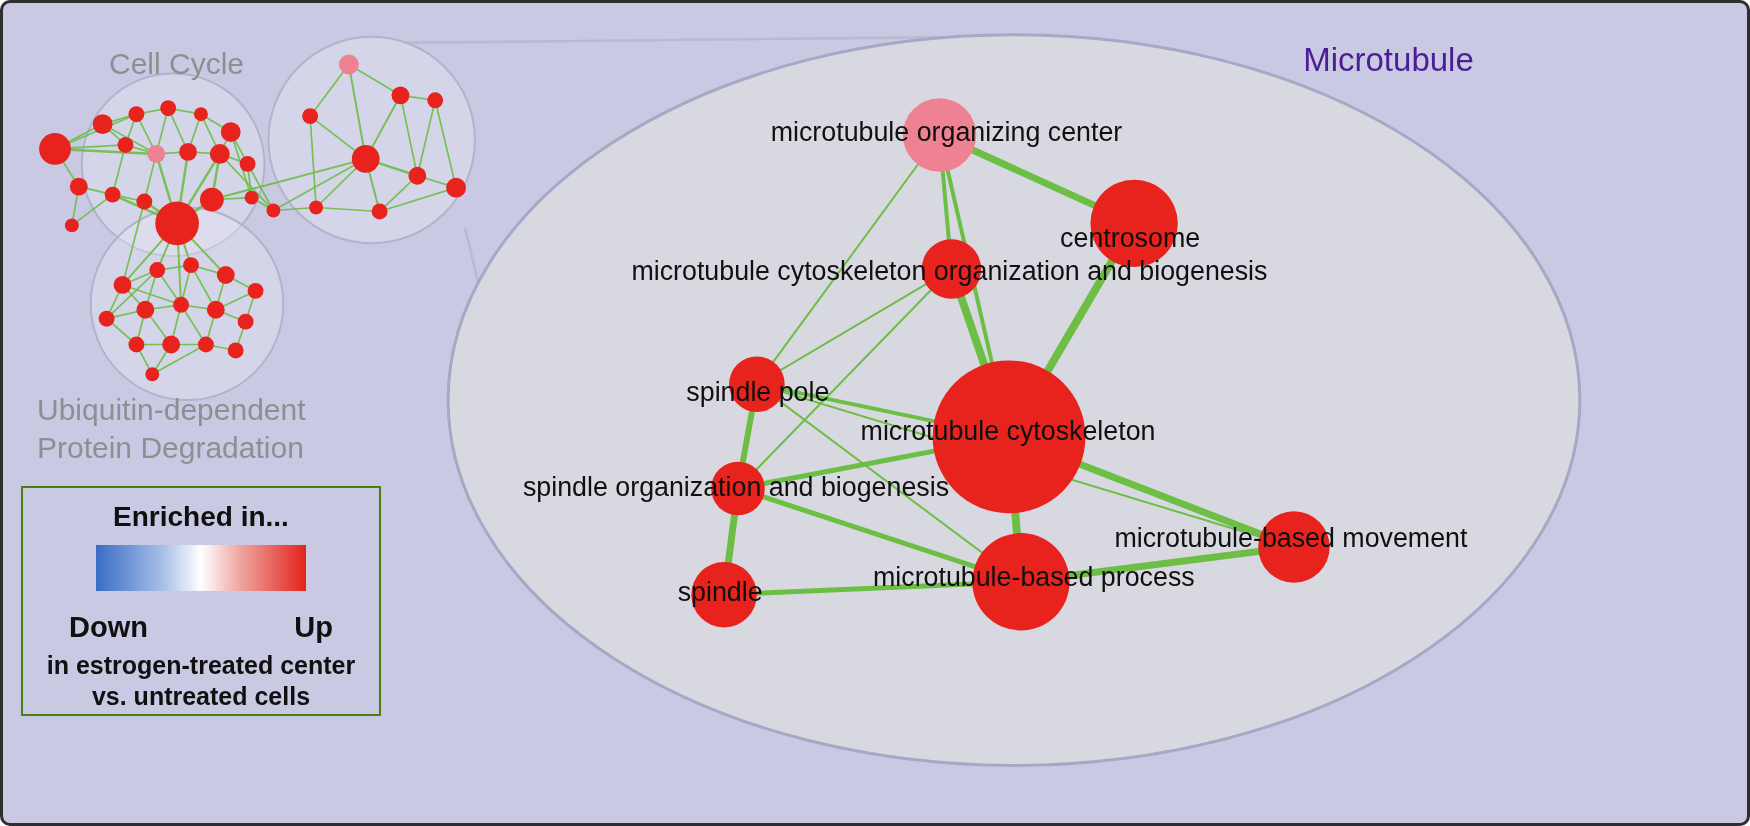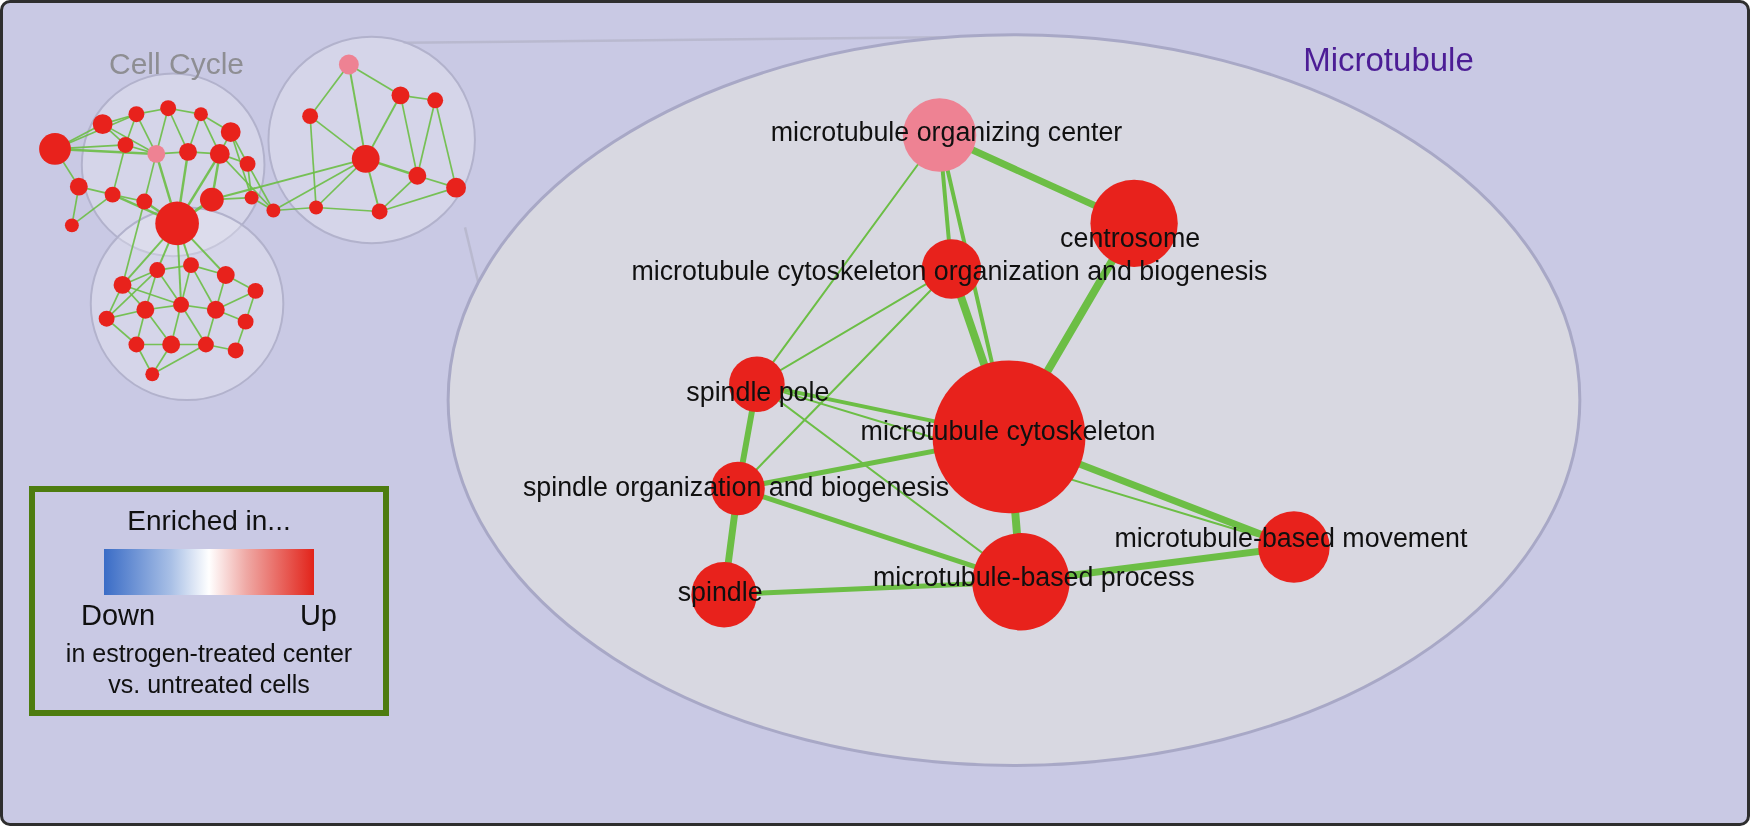--- a/index.html
+++ b/index.html
@@ -31,31 +31,32 @@
     font-size: 33px; line-height: 40px;
     color: #4c1d95;
   }
   .zoom-label {
     font-size: 27px;
     fill: #101010;
     font-family: "Liberation Sans", sans-serif;
   }
   .legend {
     position: absolute;
-    left: 26px; top: 483px;
+    left: 18px; top: 483px;
     width: 360px; height: 230px;
     box-sizing: border-box;
-    border: 6px solid #4d7c0f;
+    border: 2px solid #4d7c0f;
     color: #101010;
+    font-weight: bold;
   }
   .legend-title { margin-top: 13px; text-align: center; font-size: 28px; }
   .legend-gradient { width: 210px; height: 46px; margin: 12px auto 0 auto; }
   .legend-scale {
     display: flex; justify-content: space-between;
-    padding: 0 46px; margin-top: 4px;
+    padding: 0 46px; margin-top: 20px;
     font-size: 29px;
   }
   .legend-caption { text-align: center; font-size: 25px; line-height: 31px; margin-top: 6px; }
 </style>
 </head>
 <body>
 
 <div class="figure">
   <svg id="network-svg" viewBox="0 0 1750 826">
       <line x1="400" y1="40" x2="995" y2="34" stroke="#b9b9cf" stroke-width="2.5"></line>
@@ -242,20 +243,24 @@
       <text x="1009" y="440" text-anchor="middle" class="zoom-label">microtubule cytoskeleton</text>
       <text x="735" y="497" text-anchor="middle" class="zoom-label">spindle organization and biogenesis</text>
       <text x="1294" y="548" text-anchor="middle" class="zoom-label">microtubule-based movement</text>
       <text x="1035" y="587" text-anchor="middle" class="zoom-label">microtubule-based process</text>
       <text x="719" y="602" text-anchor="middle" class="zoom-label">spindle</text>
     </svg>
 
   <div class="overlay">
     <div class="cluster-label cell-cycle-label">Cell Cycle</div>
 
+    <div class="cluster-label ubiquitin-label">
+      <div>Ubiquitin-dependent</div>
+      <div>Protein Degradation</div>
+    </div>
 
     <div class="zoom-title">
       <div>Microtubule</div>
     </div>
 
     <div class="legend">
       <div class="legend-title">Enriched in...</div>
       <div class="legend-gradient" style="background: linear-gradient(to right, rgb(58, 108, 198), rgb(169, 192, 230) 32%, rgb(255, 255, 255) 50%, rgb(239, 168, 164) 68%, rgb(226, 35, 26));"></div>
       <div class="legend-scale">
         <span>Down</span>

